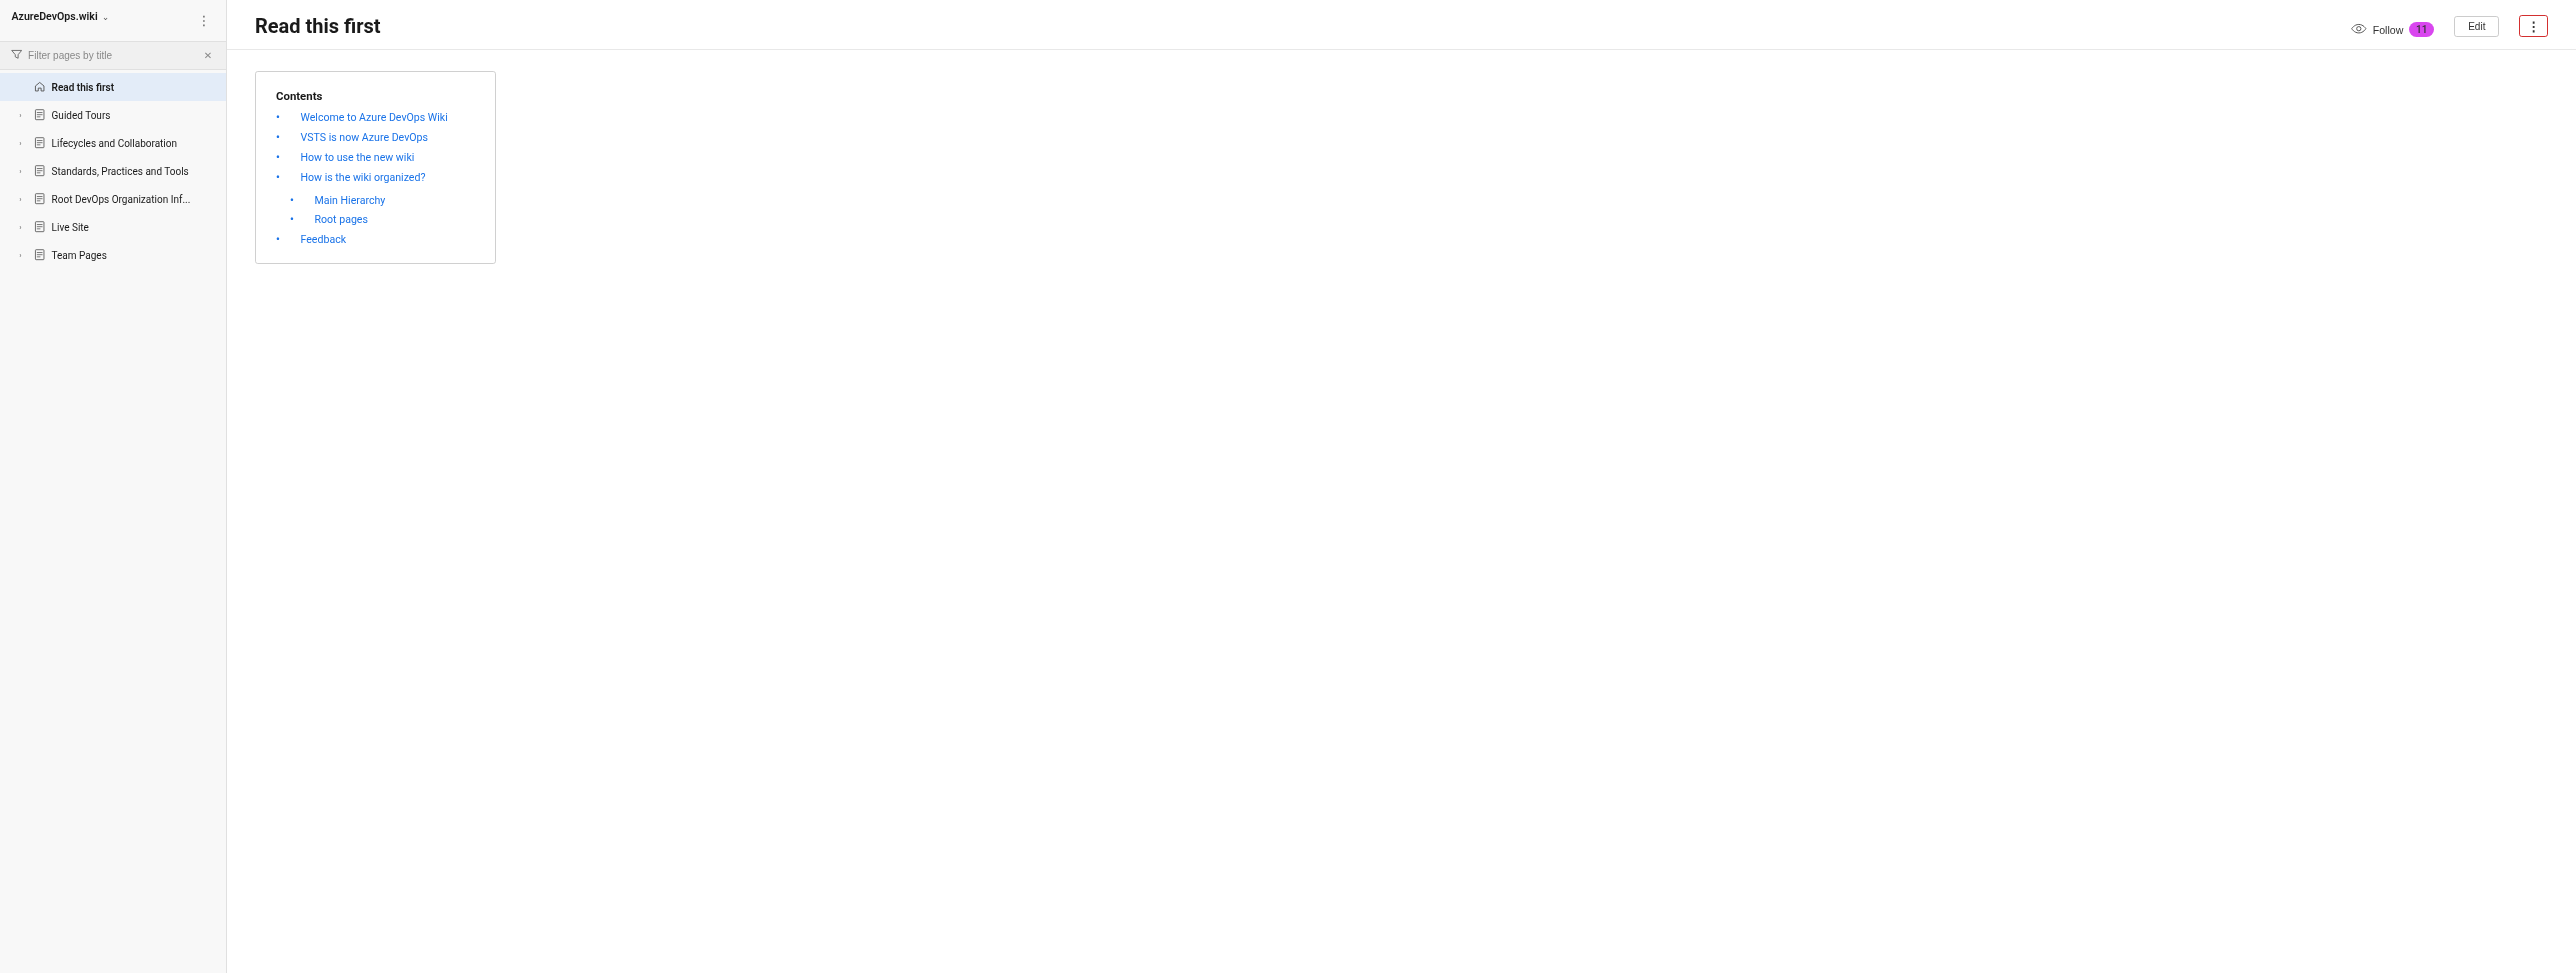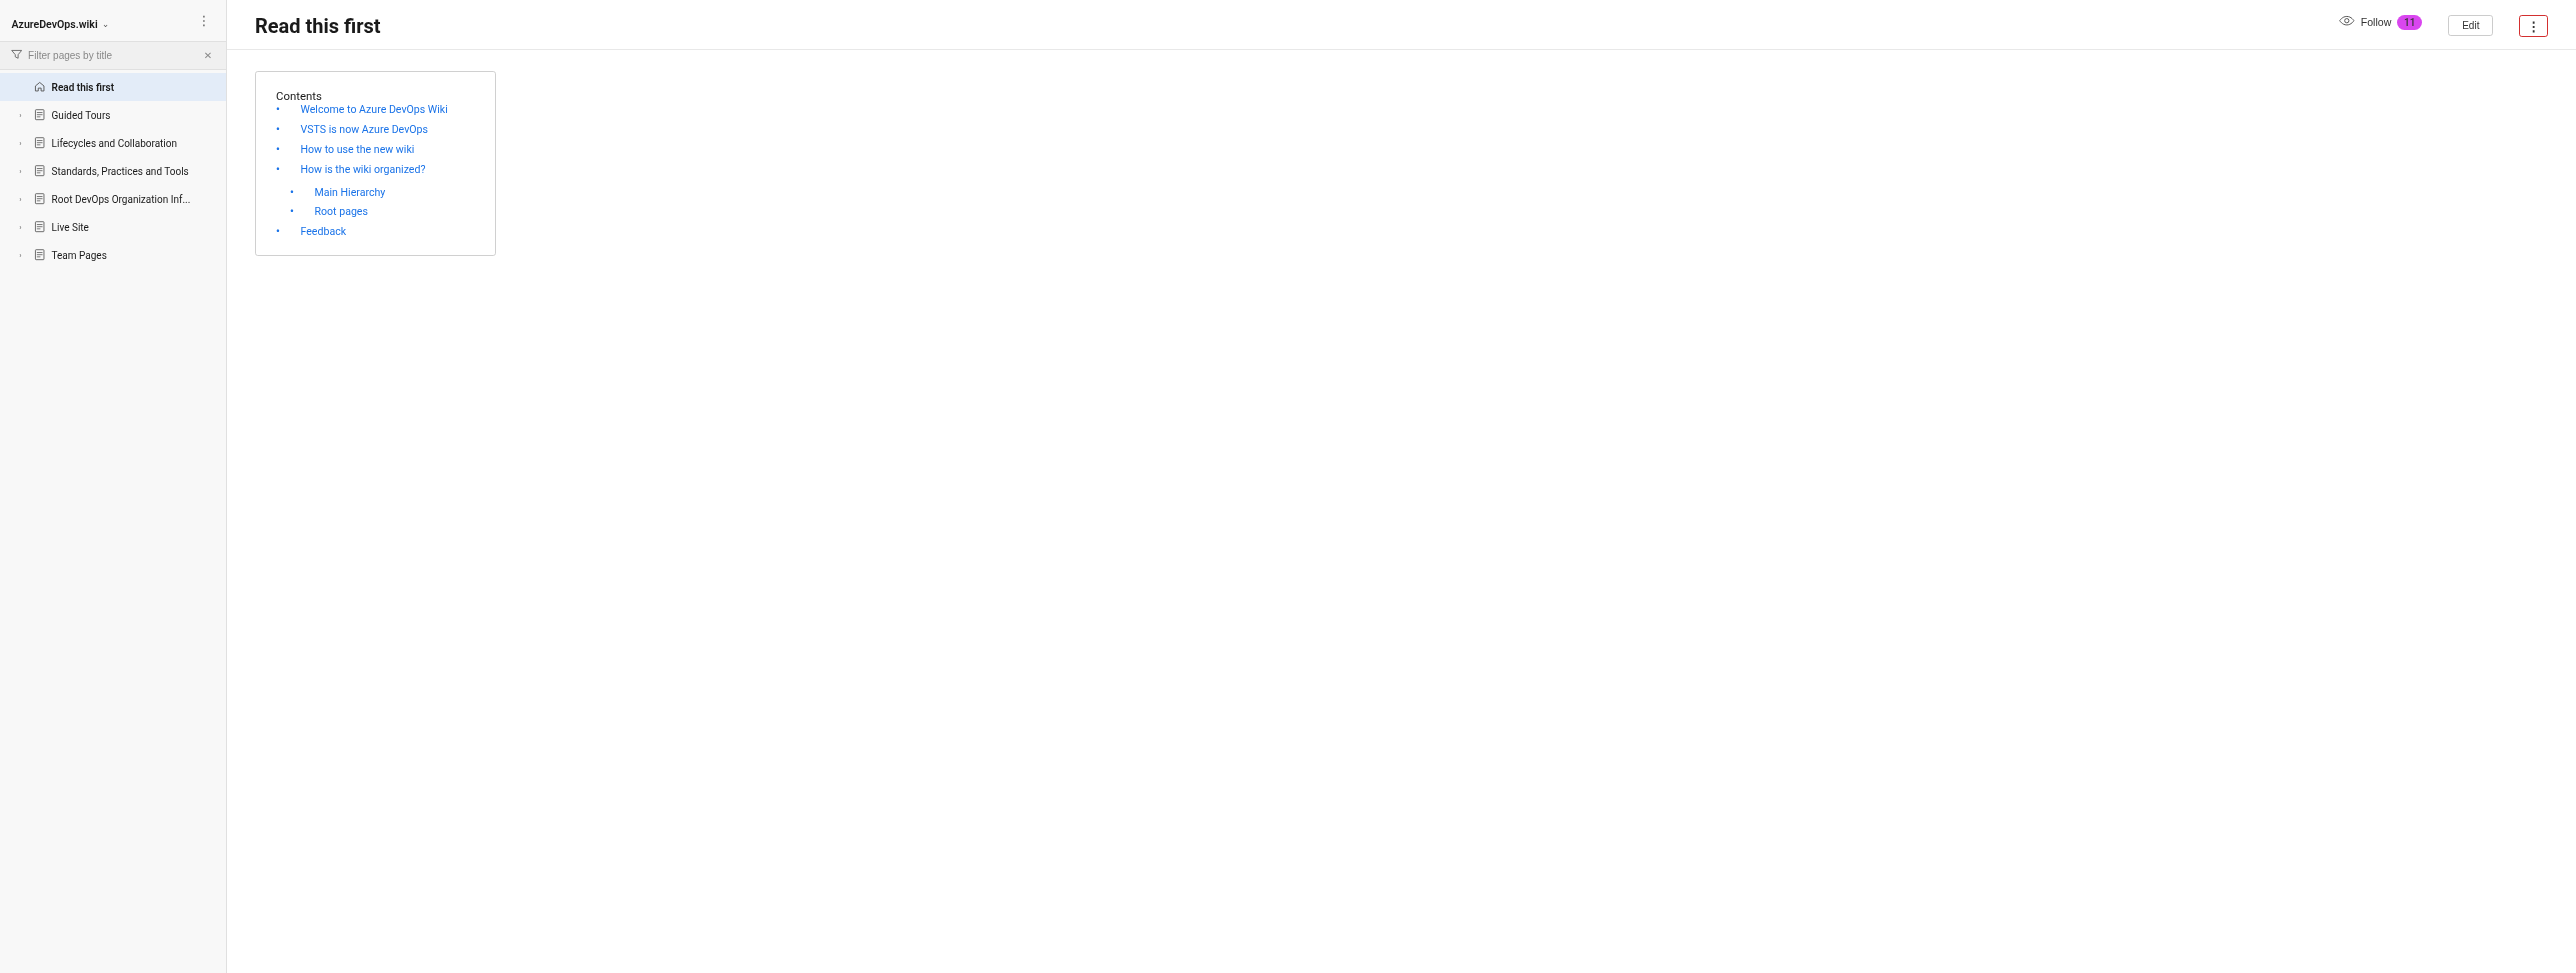--- a/index.html
+++ b/index.html
@@ -23,21 +23,21 @@
       border-right: 0.7px solid #e0e0e0;
       display: flex;
       flex-direction: column;
       background: #f8f8f8;
       height: 100vh;
       overflow-y: auto;
     }
 
     .sidebar-header {
       display: flex;
-      align-items: flex-end;
+      align-items: flex-start;
       justify-content: space-between;
       padding: 10px 11.4px;
       border-bottom: 0.7px solid #e0e0e0;
     }
 
     .sidebar-title-row {
       display: flex;
       align-items: center;
       gap: 4.3px;
     }
@@ -176,22 +176,22 @@
     }
 
     .page-title {
       font-size: 20px;
       font-weight: 700;
       color: #1a1a1a;
     }
 
     .header-actions {
       display: flex;
-      align-items: flex-start;
-      gap: 26px;
+      align-items: flex-end;
+      gap: 20px;
     }
 
     .follow-area {
       display: flex;
       align-items: center;
       gap: 5.7px;
     }
 
     .follow-icon {
       color: #555;
@@ -248,23 +248,23 @@
       border: 0.7px solid #d0d0d0;
       border-radius: 2.8px;
       padding: 17px 20px;
       display: inline-block;
       min-width: 241px;
       background: #fff;
     }
 
     .contents-title {
       font-size: 11.4px;
-      font-weight: 400;
+      font-weight: 700;
       color: #1a1a1a;
-      margin-bottom: 0;
+      margin-bottom: 8px;
     }
 
     .contents-list {
       list-style: none;
       display: flex;
       flex-direction: column;
       gap: 7px;
     }
 
     .contents-list li {

